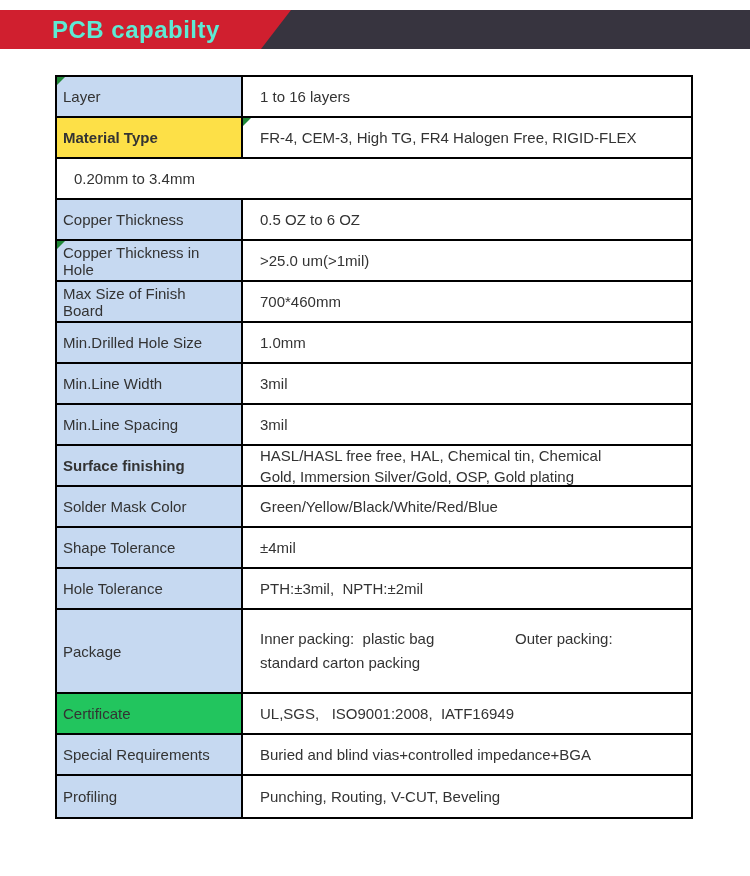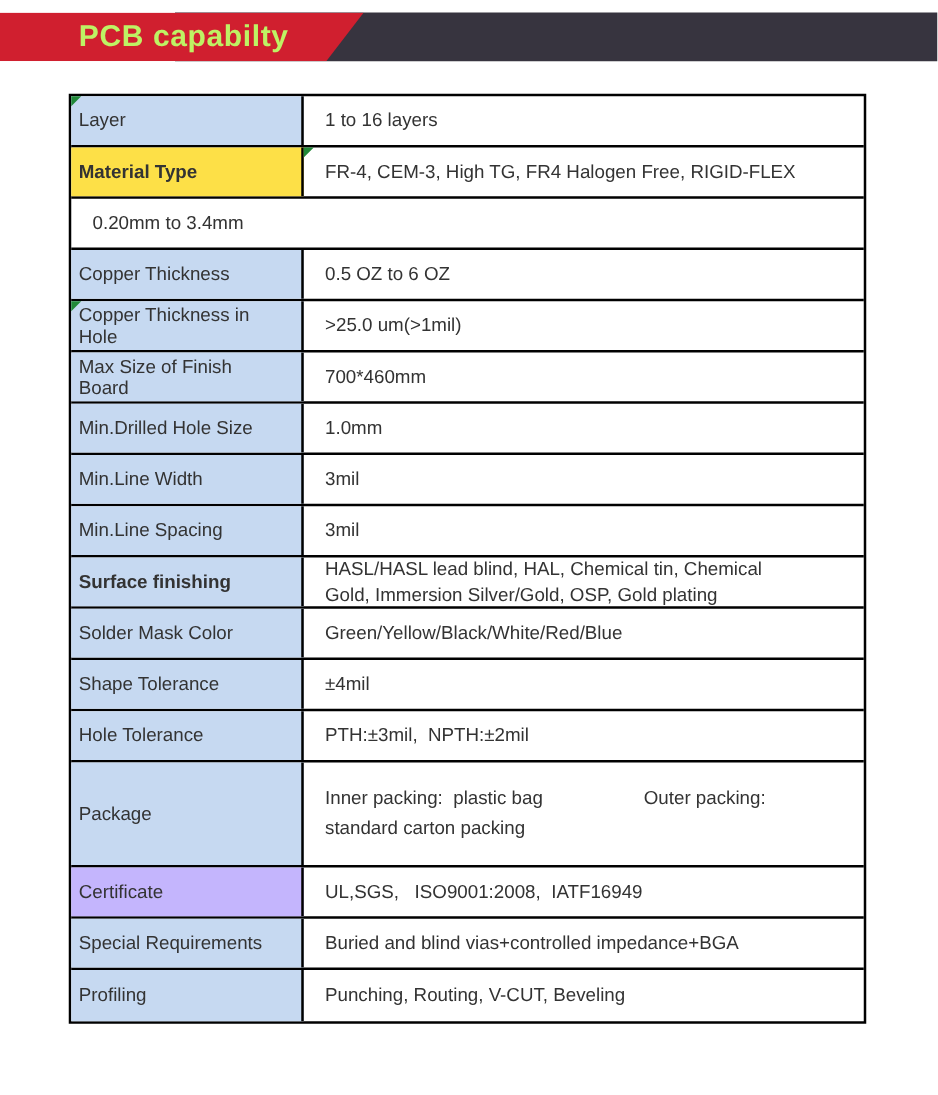--- a/index.html
+++ b/index.html
@@ -18,22 +18,22 @@
     position: absolute; top: 10px; left: 140px; right: 0; height: 39px;
     background: #37343f;
   }
   .red-banner {
     position: absolute; top: 10px; left: 0; width: 330px; height: 39px;
     background: #d01f2f;
     clip-path: polygon(0 0, 291px 0, 261px 100%, 0 100%);
   }
   .red-banner .title {
     display: block; padding-left: 52px; line-height: 39px;
-    font-size: 24px; font-weight: bold; color: #bef264;
-    letter-spacing: 0.5px; white-space: nowrap; margin-left: 11px;
+    font-size: 24px; font-weight: bold; color: #5eead4;
+    letter-spacing: 0.5px; white-space: nowrap;
   }
 
   
   .spec-table {
     position: absolute; top: 75px; left: 55px;
     width: 638px;
     border: 2px solid #000000;
     background: #ffffff;
   }
   .row { display: flex; height: 41px; border-bottom: 2px solid #000000; }
@@ -127,21 +127,21 @@
     <div class="row">
       <div class="label-cell" style="background: rgb(198, 217, 241);">
         <span>Min.Line Spacing</span>
       </div>
       <div class="value-cell"><span>3mil</span></div>
     </div>
     <div class="row">
       <div class="label-cell" style="background: rgb(198, 217, 241); font-weight: bold;">
         <span>Surface finishing</span>
       </div>
-      <div class="value-cell"><div class="value-line">HASL/HASL lead blind, HAL, Chemical tin, Chemical</div><div class="value-line">Gold, Immersion Silver/Gold, OSP, Gold plating</div></div>
+      <div class="value-cell"><div class="value-line">HASL/HASL free free, HAL, Chemical tin, Chemical</div><div class="value-line">Gold, Immersion Silver/Gold, OSP, Gold plating</div></div>
     </div>
     <div class="row">
       <div class="label-cell" style="background: rgb(198, 217, 241);">
         <span>Solder Mask Color</span>
       </div>
       <div class="value-cell"><span>Green/Yellow/Black/White/Red/Blue</span></div>
     </div>
     <div class="row">
       <div class="label-cell" style="background: rgb(198, 217, 241);">
         <span>Shape Tolerance</span>
@@ -154,21 +154,21 @@
       </div>
       <div class="value-cell"><span>PTH:±3mil,  NPTH:±2mil</span></div>
     </div>
     <div class="row tall">
       <div class="label-cell" style="background: rgb(198, 217, 241);">
         <span>Package</span>
       </div>
       <div class="value-cell"><div class="pkg-line1"><span>Inner packing:  plastic bag</span><span class="pkg-outer">Outer packing:</span></div><div class="pkg-line2">standard carton packing</div></div>
     </div>
     <div class="row">
-      <div class="label-cell" style="background: #c4b5fd;">
+      <div class="label-cell" style="background: #22c55e;">
         <span>Certificate</span>
       </div>
       <div class="value-cell"><span>UL,SGS,   ISO9001:2008,  IATF16949</span></div>
     </div>
     <div class="row">
       <div class="label-cell" style="background: rgb(198, 217, 241);">
         <span>Special Requirements</span>
       </div>
       <div class="value-cell"><span>Buried and blind vias+controlled impedance+BGA</span></div>
     </div>

